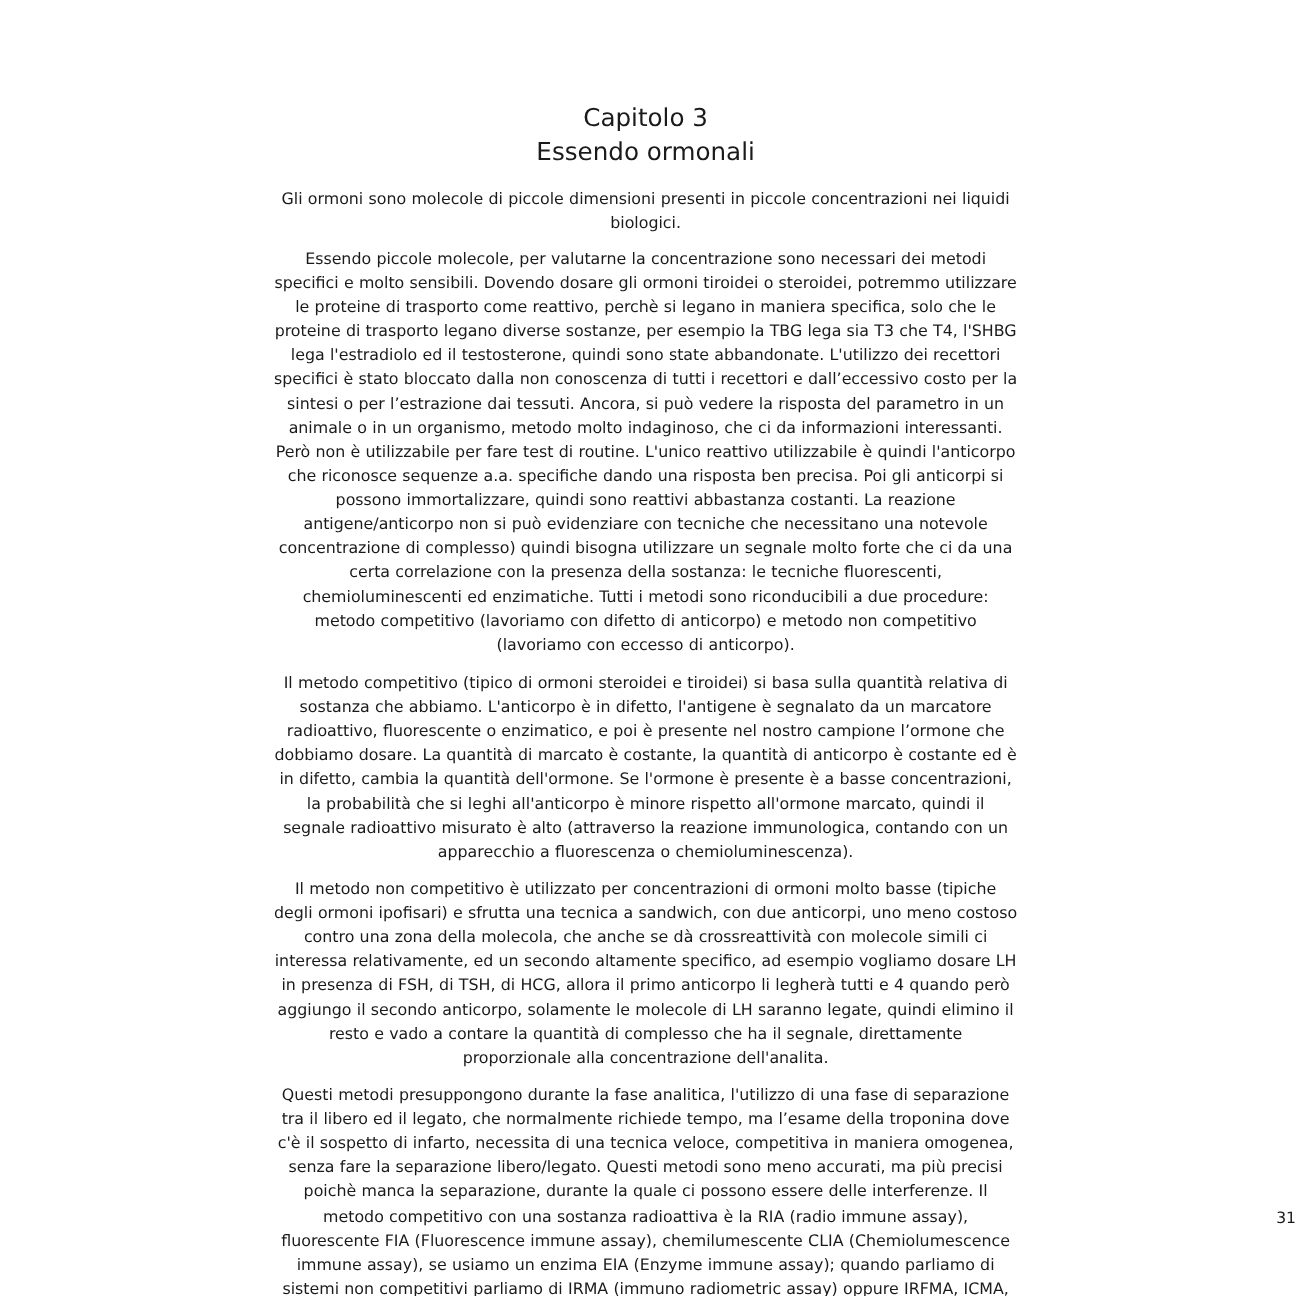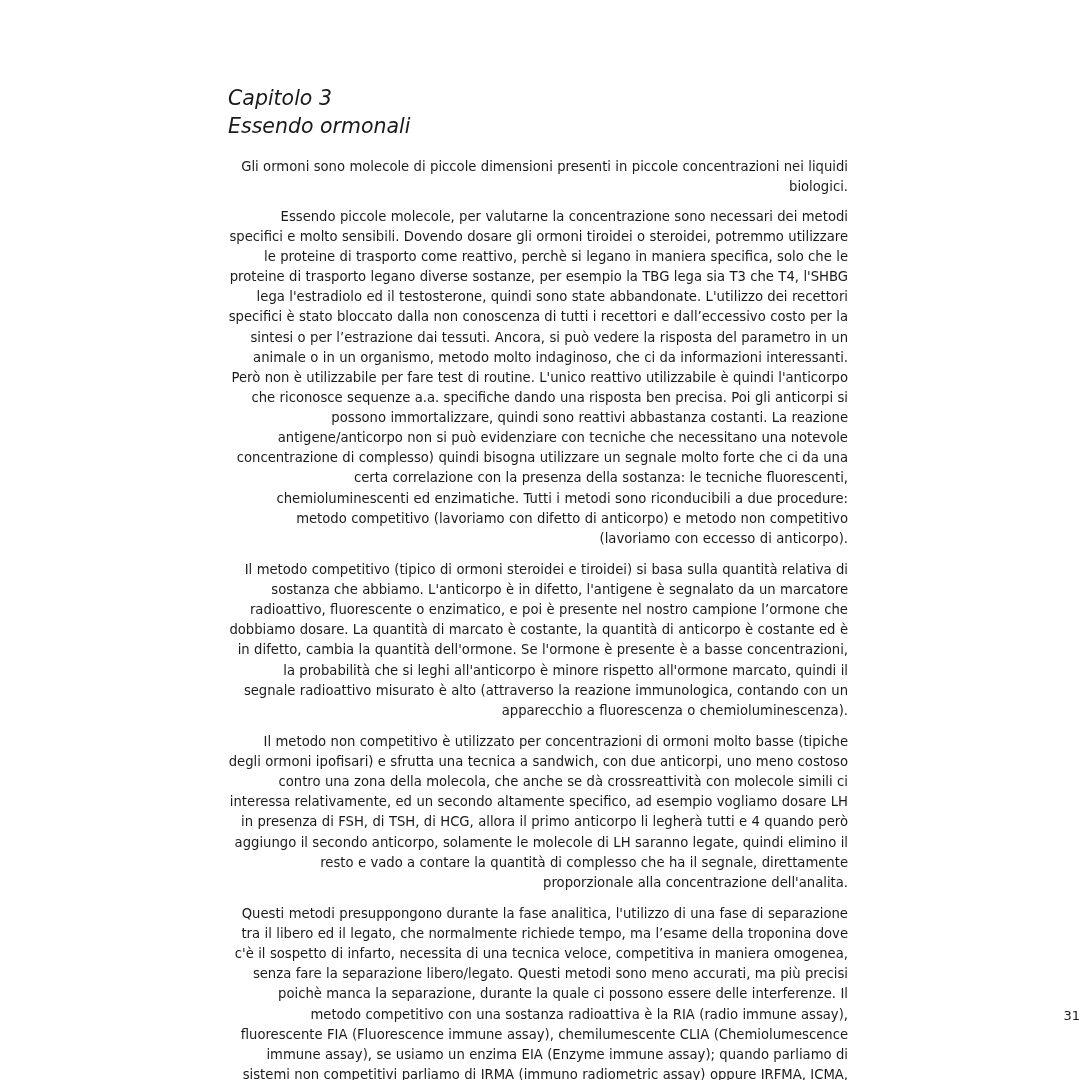--- a/index.html
+++ b/index.html
@@ -14,34 +14,34 @@
     color: #1a1a1a;
   }
   .page {
     position: relative;
     width: 1080px;
     height: 1080px;
     box-sizing: border-box;
     padding: 84px 232px 0 228px;
   }
   .doc-title {
-    font-style: italic;
+    text-align: center;
     font-size: 20.5px;
     line-height: 1.38;
     color: #1a1a1a;
     margin: 0 0 16px 0;
   }
   .doc-title .line {
     display: block;
   }
   .body-text p {
     margin: 0 0 11px 0;
     font-size: 13.2px;
     line-height: 1.525;
-    text-align: right;
+    text-align: center;
     color: #1a1a1a;
     word-spacing: 0.2px;
   }
   .body-text p.tight {
     margin-bottom: 10px;
   }
   .page-number {
     position: absolute;
     left: 0;
     right: 0;

